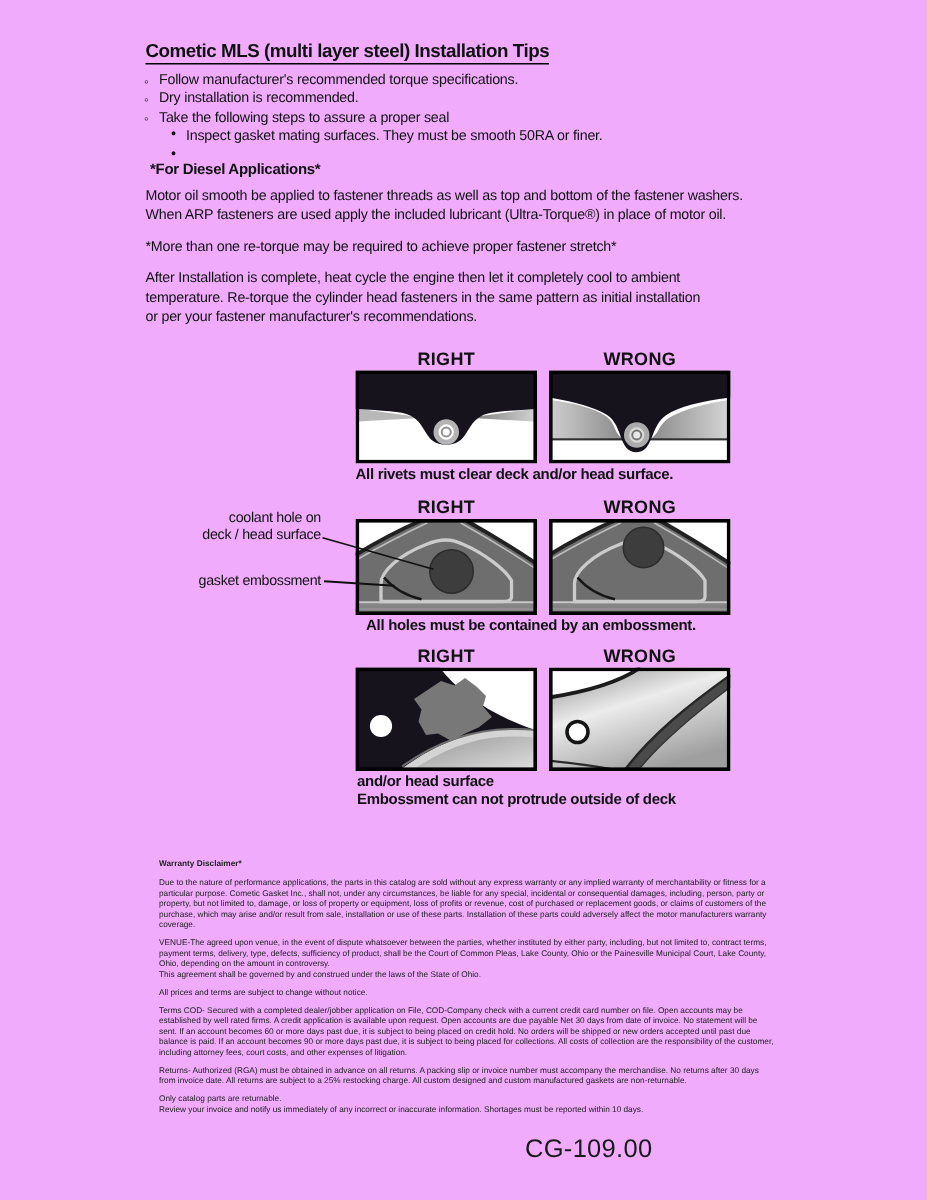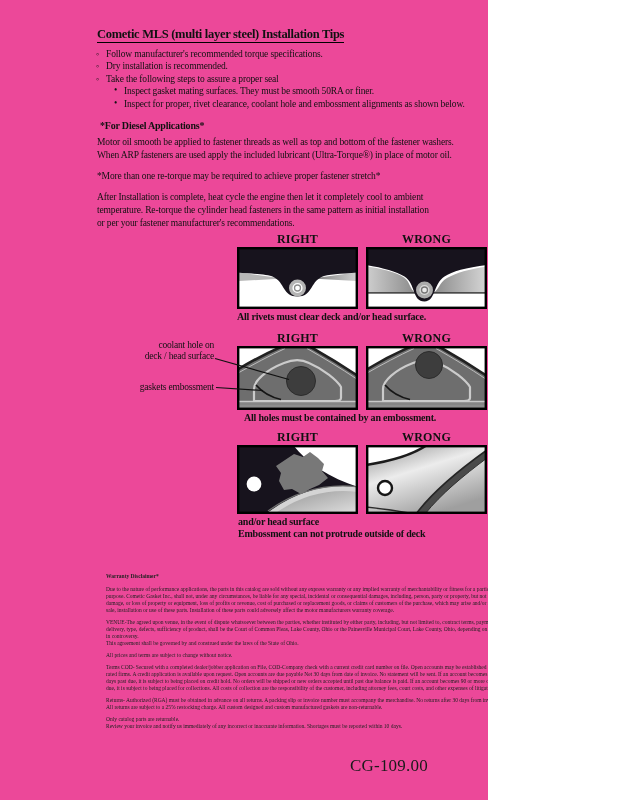--- a/index.html
+++ b/index.html
@@ -1,17 +1,17 @@
 <!DOCTYPE html>
 <html><head>
 <meta charset="utf-8">
 <style>
   html,body{margin:0;padding:0;background:#ffffff;}
-  .page{position:relative;width:488px;height:800px;background:#ec4899;overflow:hidden;
-        font-family:Liberation Serif, serif;color:#111;}
+  .page{position:relative;width:618px;height:800px;background:#f0abfc;overflow:hidden;
+        font-family:Liberation Sans, sans-serif;color:#111;}
   
   .content{position:absolute;left:97px;top:27px;width:430px;letter-spacing:-0.15px;}
   .title{font-size:12.5px;font-weight:bold;letter-spacing:-0.3px;margin:0 0 6px 0;line-height:15px;}
   .title span{border-bottom:1.5px solid #000;padding-bottom:1px;}
   .bullets{font-size:9.5px;line-height:12.4px;}
   .b1{position:relative;padding-left:9px;}
   .b1 .mk{position:absolute;left:-1px;top:0;font-size:9px;}
   .b2{position:relative;padding-left:27px;}
   .b2 .mk{position:absolute;left:17px;top:-1px;font-size:9.5px;}
   .diesel-h{font-size:10px;font-weight:bold;margin:10px 0 5px 3px;letter-spacing:-0.2px;}
@@ -35,21 +35,21 @@
 <div class="page">
 
   <div class="content">
     <h1 class="title"><span>Cometic MLS (multi layer steel) Installation Tips</span></h1>
 
     <div class="bullets">
       <div class="b1"><span class="mk">◦</span><span>Follow manufacturer's recommended torque specifications.</span></div>
       <div class="b1"><span class="mk">◦</span><span>Dry installation is recommended.</span></div>
       <div class="b1"><span class="mk">◦</span><span>Take the following steps to assure a proper seal</span></div>
       <div class="b2"><span class="mk">•</span><span>Inspect gasket mating surfaces.  They must be smooth 50RA or finer.</span></div>
-      <div class="b2"><span class="mk">•</span><span>Inspect for proper, rivet clearance, coolant hole and embossment alignments as shown below.</span></div>
+      <div class="b2"><span class="mk">•</span></div>
     </div>
 
     <h2 class="diesel-h">*For Diesel Applications*</h2>
     <div class="para">
       <div>Motor oil smooth be applied to fastener threads as well as top and bottom of the fastener washers.</div>
       <div>When ARP fasteners are used apply the included lubricant (Ultra-Torque®) in place of motor oil.</div>
     </div>
     <div class="para">*More than one re-torque may be required to achieve proper fastener stretch*</div>
     <div class="para">
       <div>After Installation is complete, heat cycle the engine then let it completely cool to ambient</div>
@@ -104,21 +104,21 @@
 
   <div class="cap" style="left:237px;top:311px;">All rivets must clear deck and/or head surface.</div>
 
   <div class="rw" style="left:237px;top:331px;">RIGHT</div>
   <div class="rw" style="left:366px;top:331px;">WRONG</div>
 
   <div class="callout" style="left:110px;top:340px;width:104px;">
     <div>coolant hole on</div>
     <div>deck / head surface</div>
   </div>
-  <div class="callout" style="left:100px;top:382px;width:114px;">gaskets embossment</div>
+  <div class="callout" style="left:100px;top:382px;width:114px;">gasket embossment</div>
 
   <div class="dbox" style="left:237px;top:346px;">
     <svg viewBox="0 0 121 64" width="121" height="64">
       <rect x="0" y="0" width="121" height="64" fill="#6e6e6e"></rect>
       <rect x="0" y="55.5" width="121" height="8.5" fill="#858585"></rect>
       <path d="M2,55.5 H119" stroke="#c8c8c8" stroke-width="1.3" fill="none"></path>
       <path d="M2,60 H119" stroke="#9a9a9a" stroke-width="0.8" fill="none"></path>
       <path d="M0,0 L46,0 C30,7 13,16 0,24 Z" fill="#ffffff"></path>
       <path d="M121,0 L72,0 C88,9 106,20 121,30 Z" fill="#ffffff"></path>
       <path d="M46,0 C30,7 13,16 0,24" stroke="#222" stroke-width="2.6" fill="none"></path>

